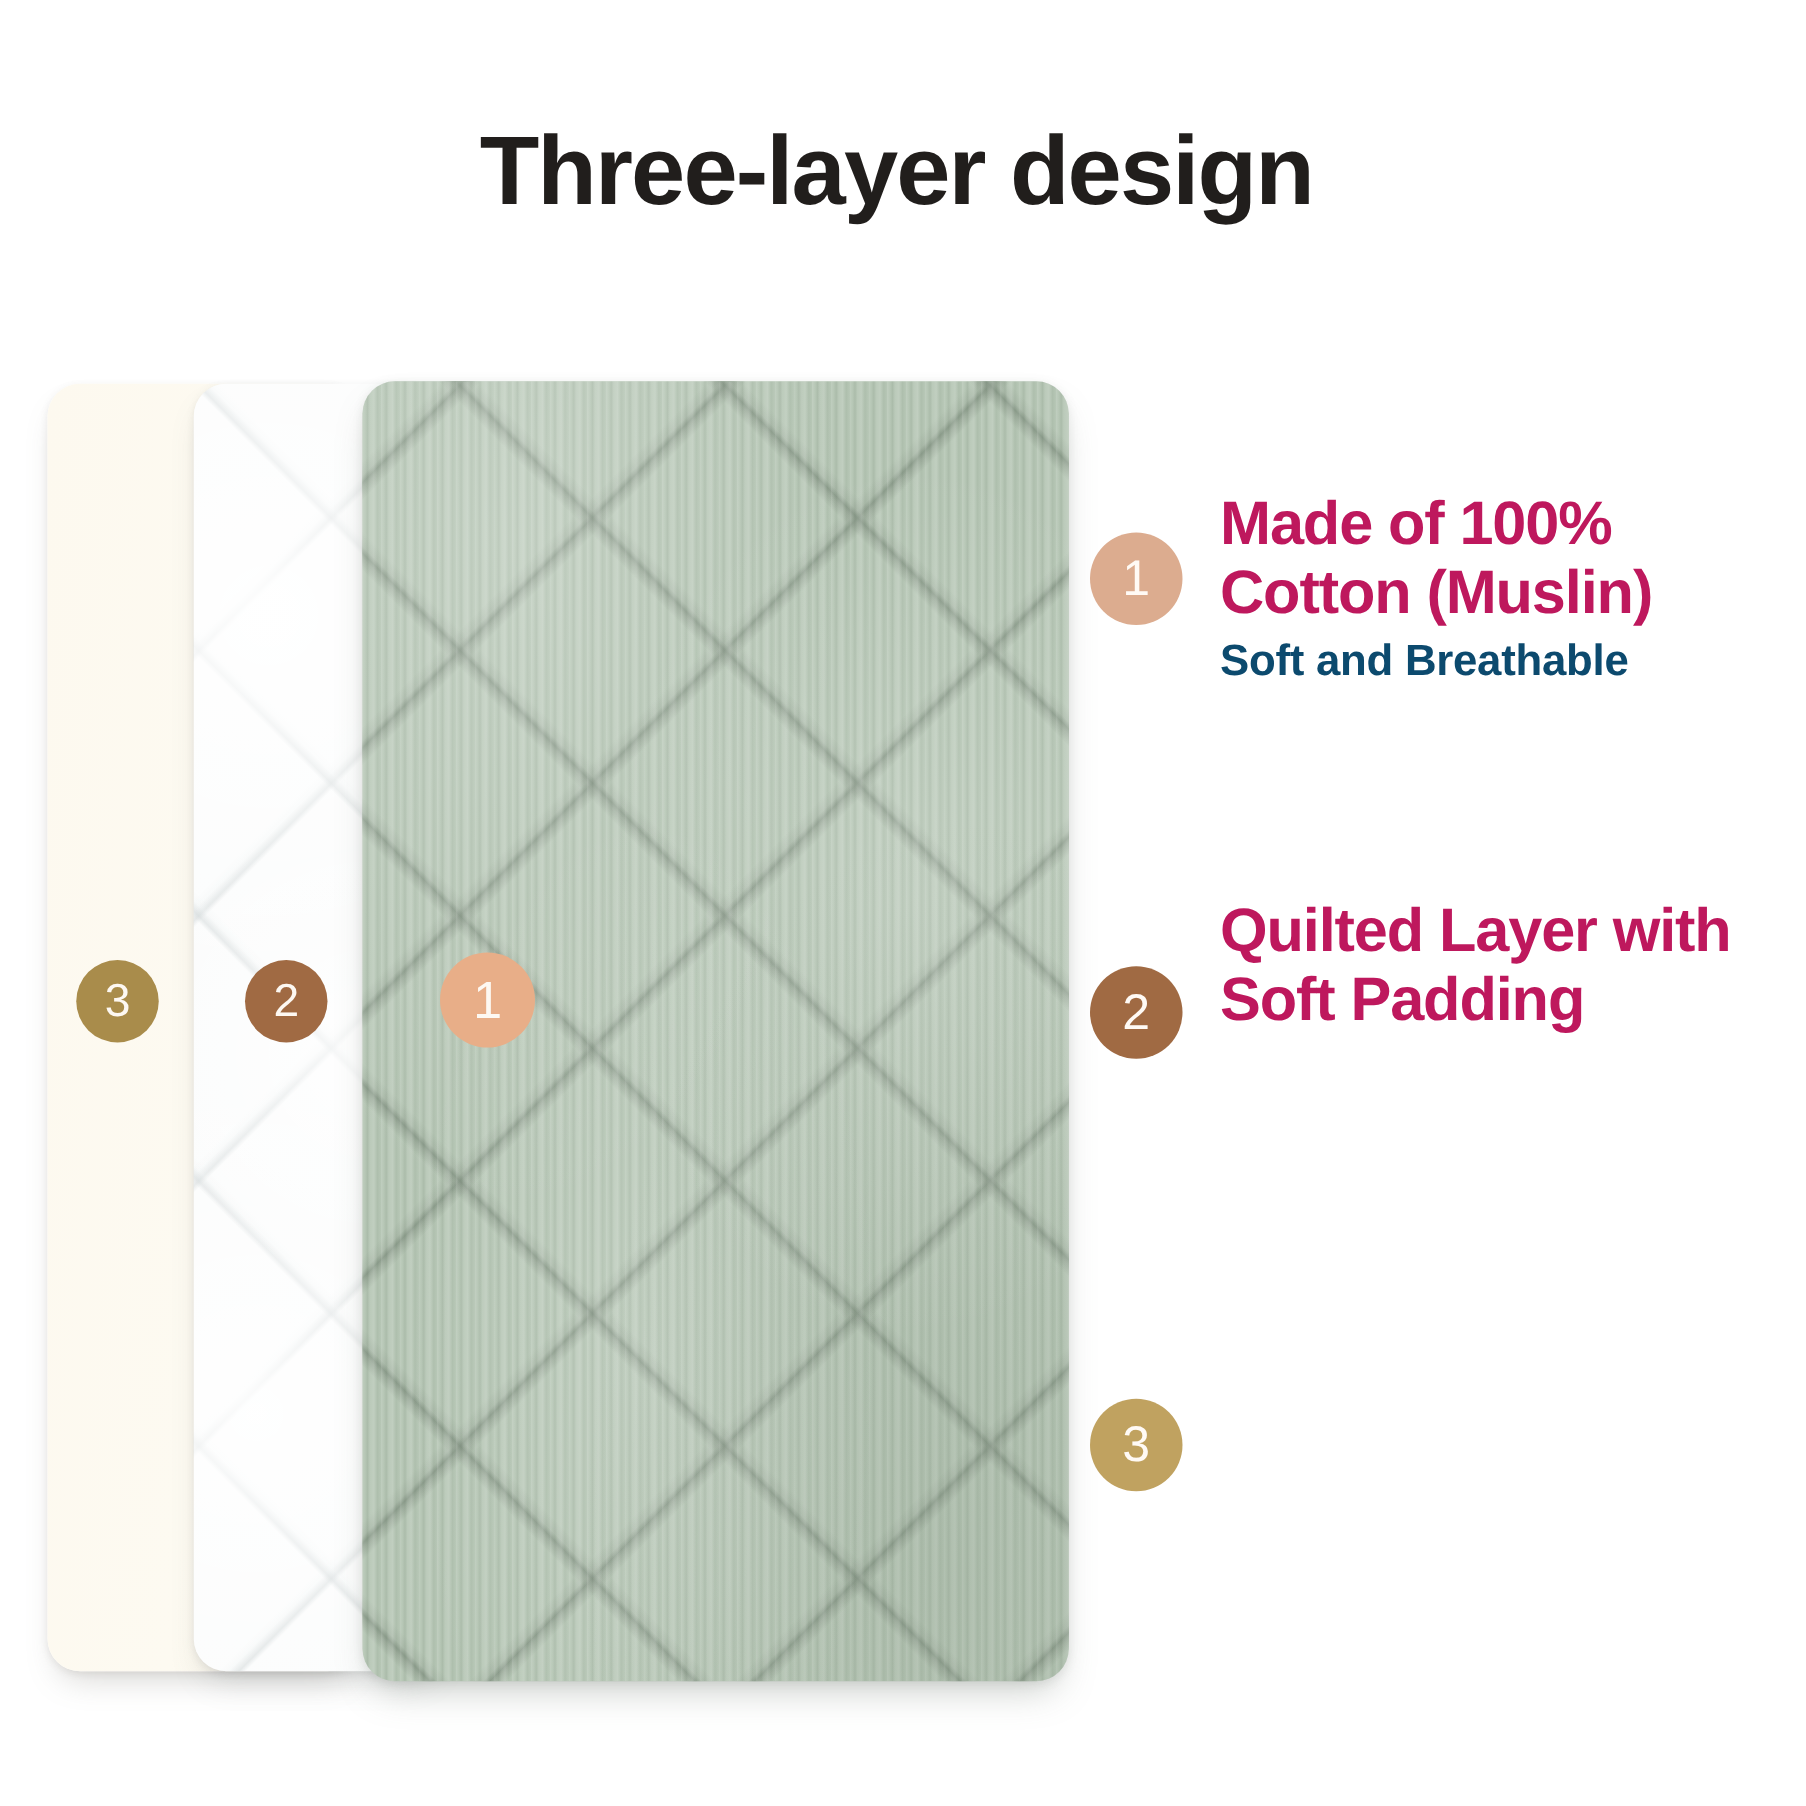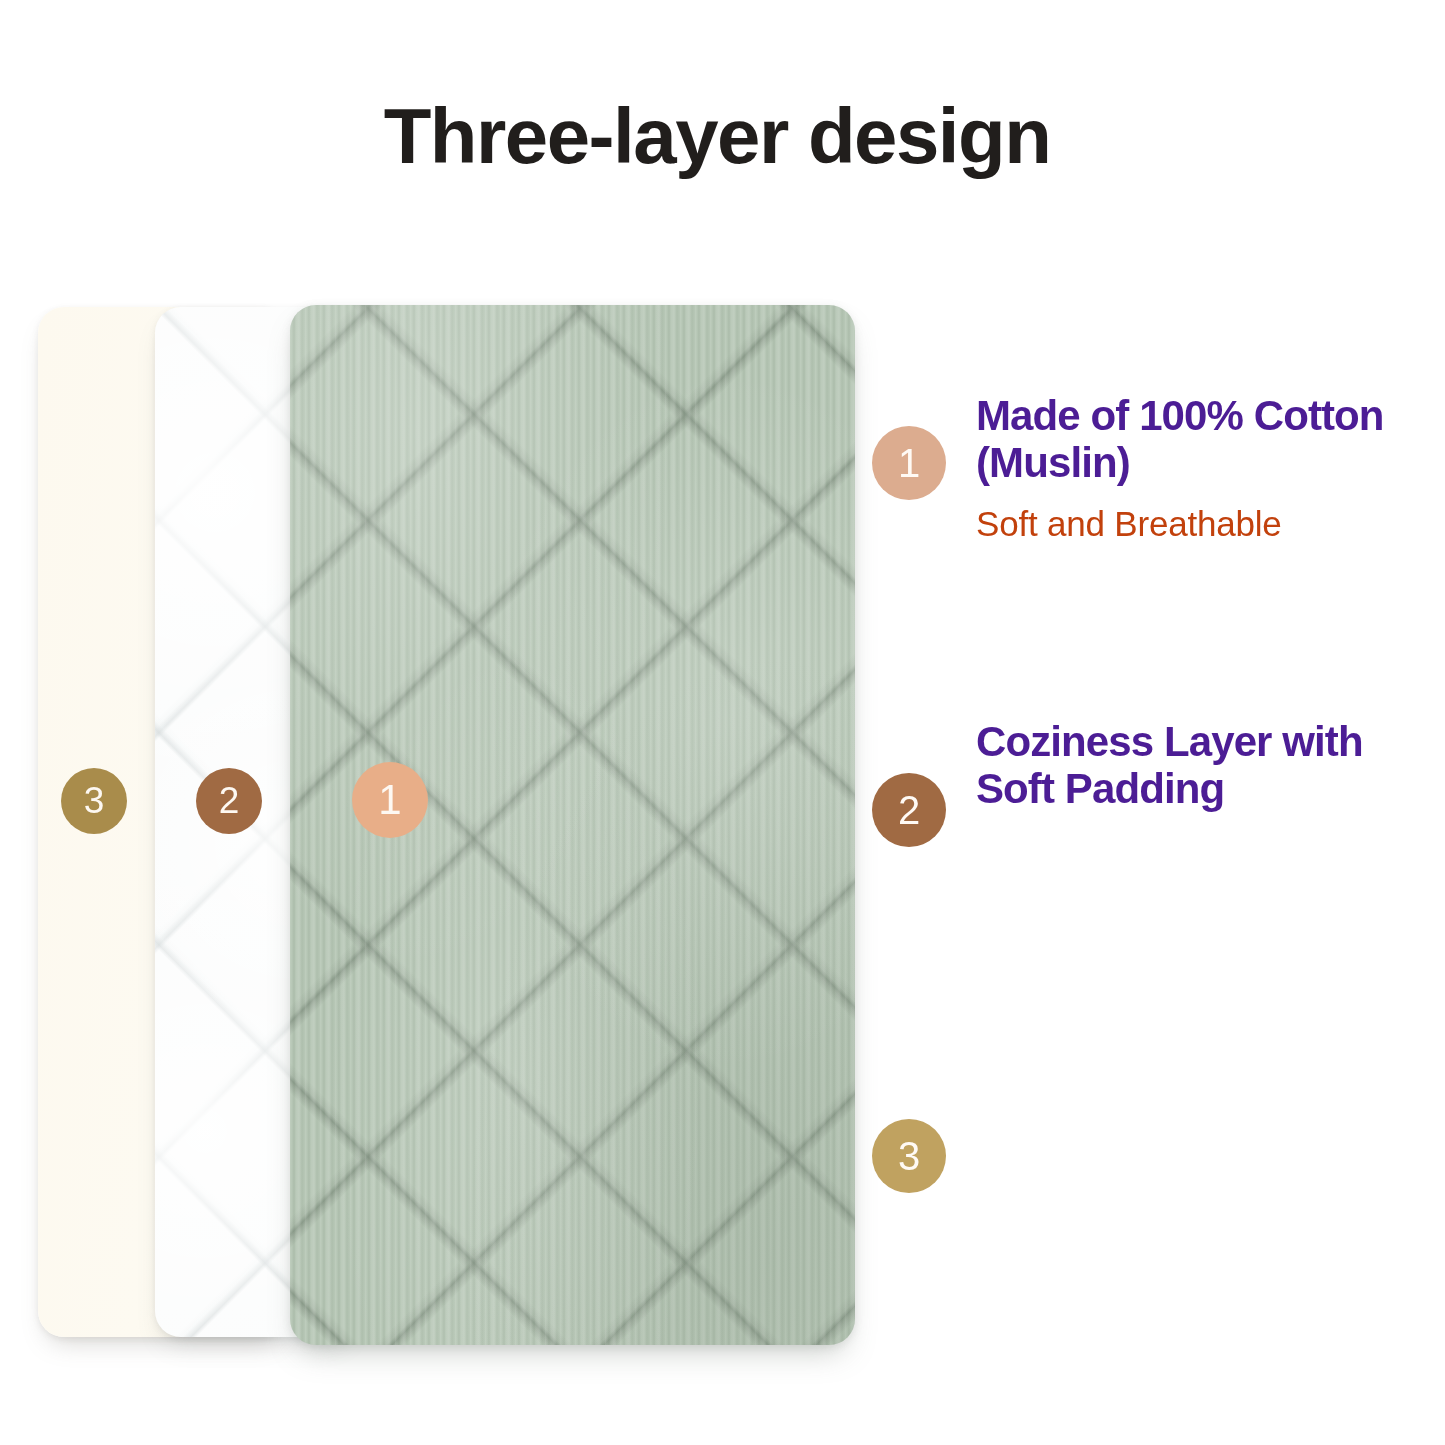--- a/index.html
+++ b/index.html
@@ -202,33 +202,33 @@
   }
   .feature.f1 .feature-badge { background: #dcac8f; margin-top: 34px; }
   .feature.f2 .feature-badge { background: #a06a43; margin-top: 55px; }
   .feature.f3 .feature-badge { background: #c0a260; margin-top: 55px; }
 
   .feature-text {
     margin-left: 30px;
     width: 468px;
   }
   .feature-heading {
-    font-size: 42px;
+    font-size: 49px;
     font-weight: 700;
     letter-spacing: -0.9px;
     line-height: 1.12;
-    color: #4c1d95;
+    color: #be185d;
     font-family: "Liberation Sans", sans-serif;
   }
   .feature-sub {
-    margin-top: 15px;
+    margin-top: 4px;
     font-size: 35px;
-    font-weight: 400;
+    font-weight: 700;
     line-height: 1.30;
-    color: #c2410c;
+    color: #0c4a6e;
     letter-spacing: -0.2px;
     font-family: "Liberation Sans", sans-serif;
   }
 </style>
 </head>
 <body>
 
 <div>
 
   <div class="page-title">Three-layer design</div>
@@ -259,21 +259,21 @@
       <div class="feature-badge">1</div>
       <div class="feature-text">
         <div class="feature-heading">Made of 100% Cotton (Muslin)</div>
         <div class="feature-sub">Soft and Breathable</div>
       </div>
     </div>
 
     <div class="feature f2">
       <div class="feature-badge">2</div>
       <div class="feature-text">
-        <div class="feature-heading">Coziness Layer with Soft Padding</div>
+        <div class="feature-heading">Quilted Layer with Soft Padding</div>
       </div>
     </div>
 
     <div class="feature f3">
       <div class="feature-badge">3</div>
     </div>
 
   </div>
 </div>
 

